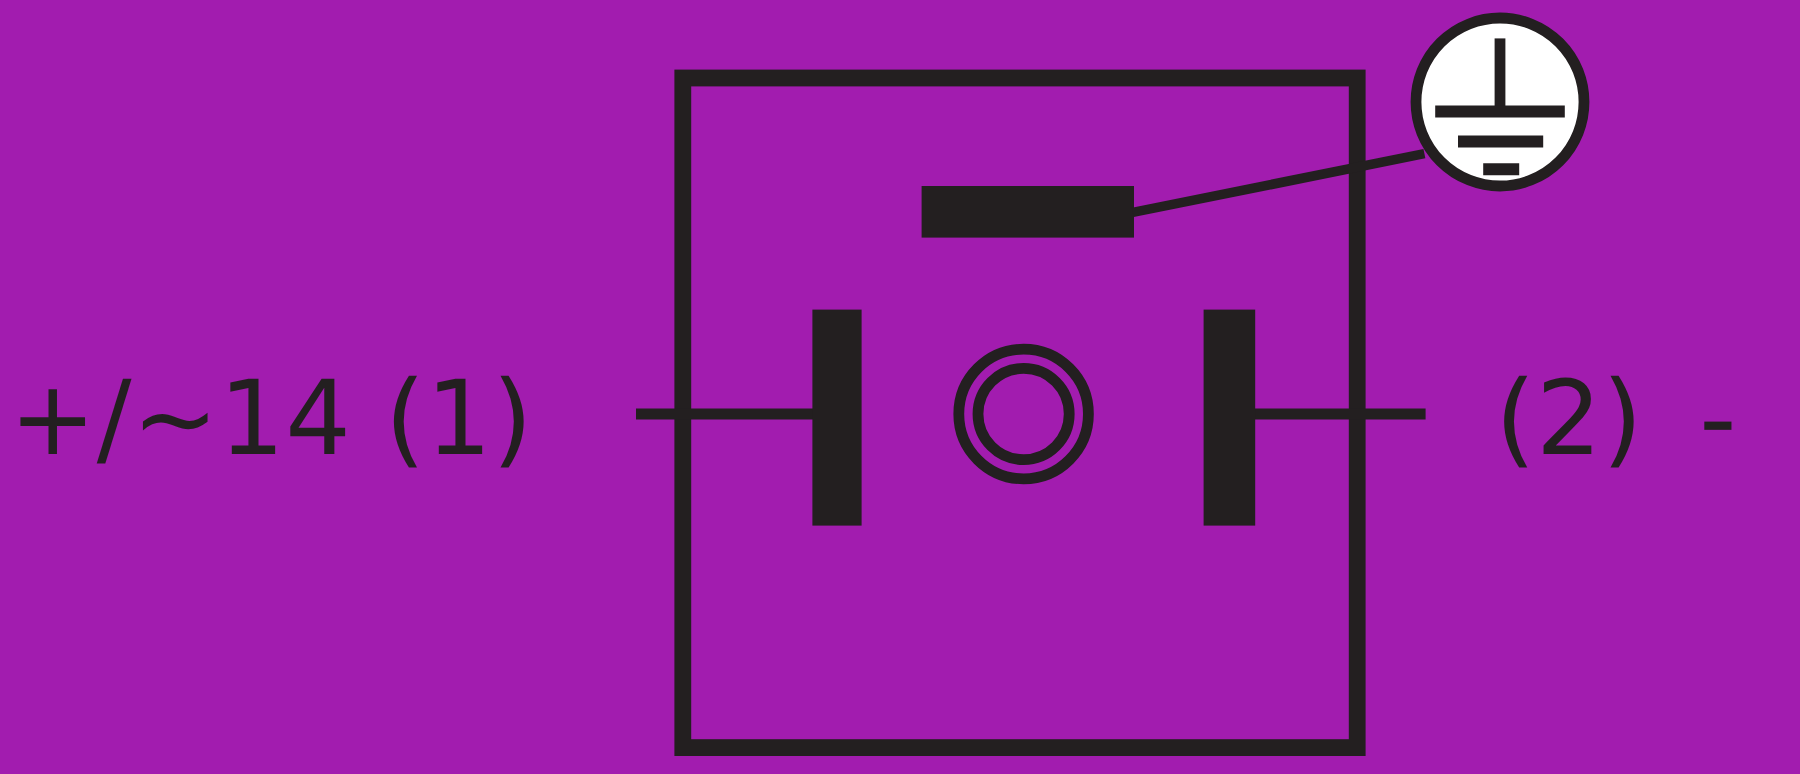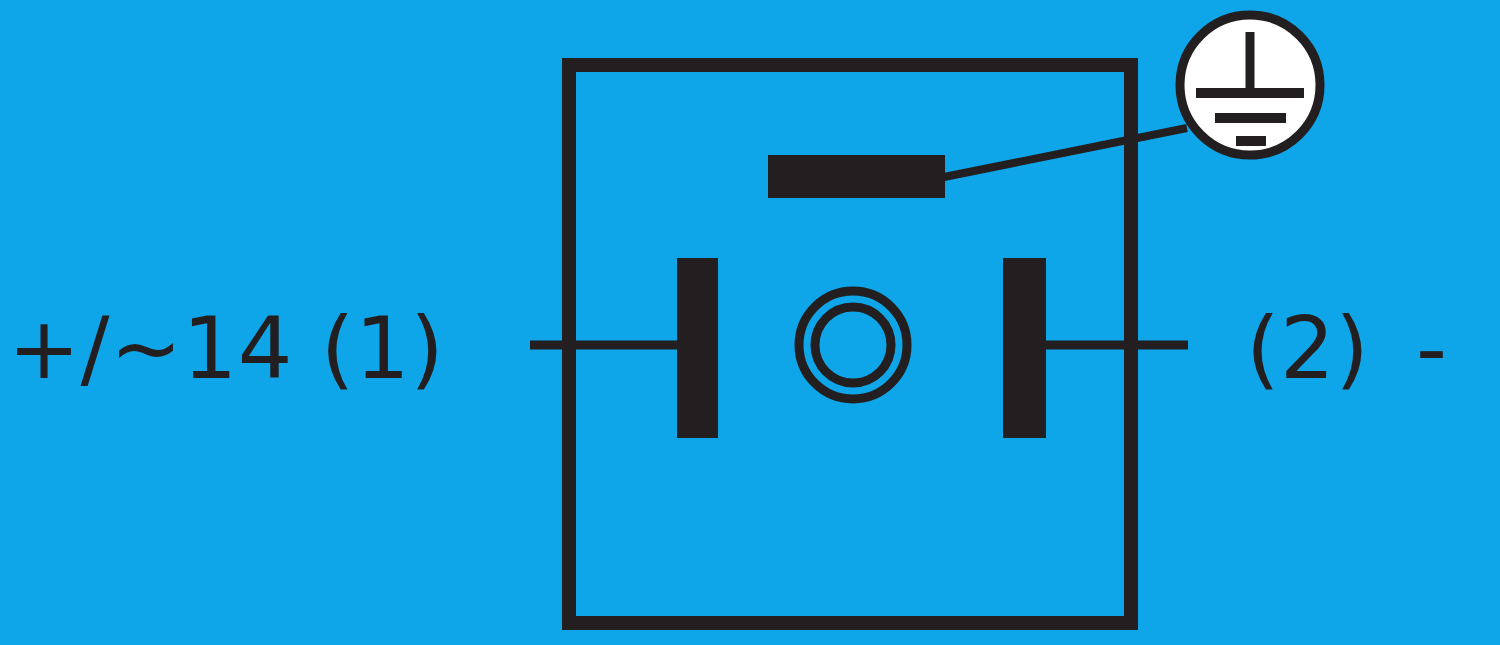--- a/index.html
+++ b/index.html
@@ -10,21 +10,21 @@
   body {
     width: 1500px;
     height: 645px;
     font-family: "Liberation Sans", sans-serif;
     overflow: hidden;
   }
   #diagram-root {
     position: relative;
     width: 1500px;
     height: 645px;
-    background: #0ea5e9;
+    background: #a21caf;
   }
   #diagram-svg {
     position: absolute;
     top: 0;
     left: 0;
     width: 1500px;
     height: 645px;
     display: block;
   }
   .diagram-label {

